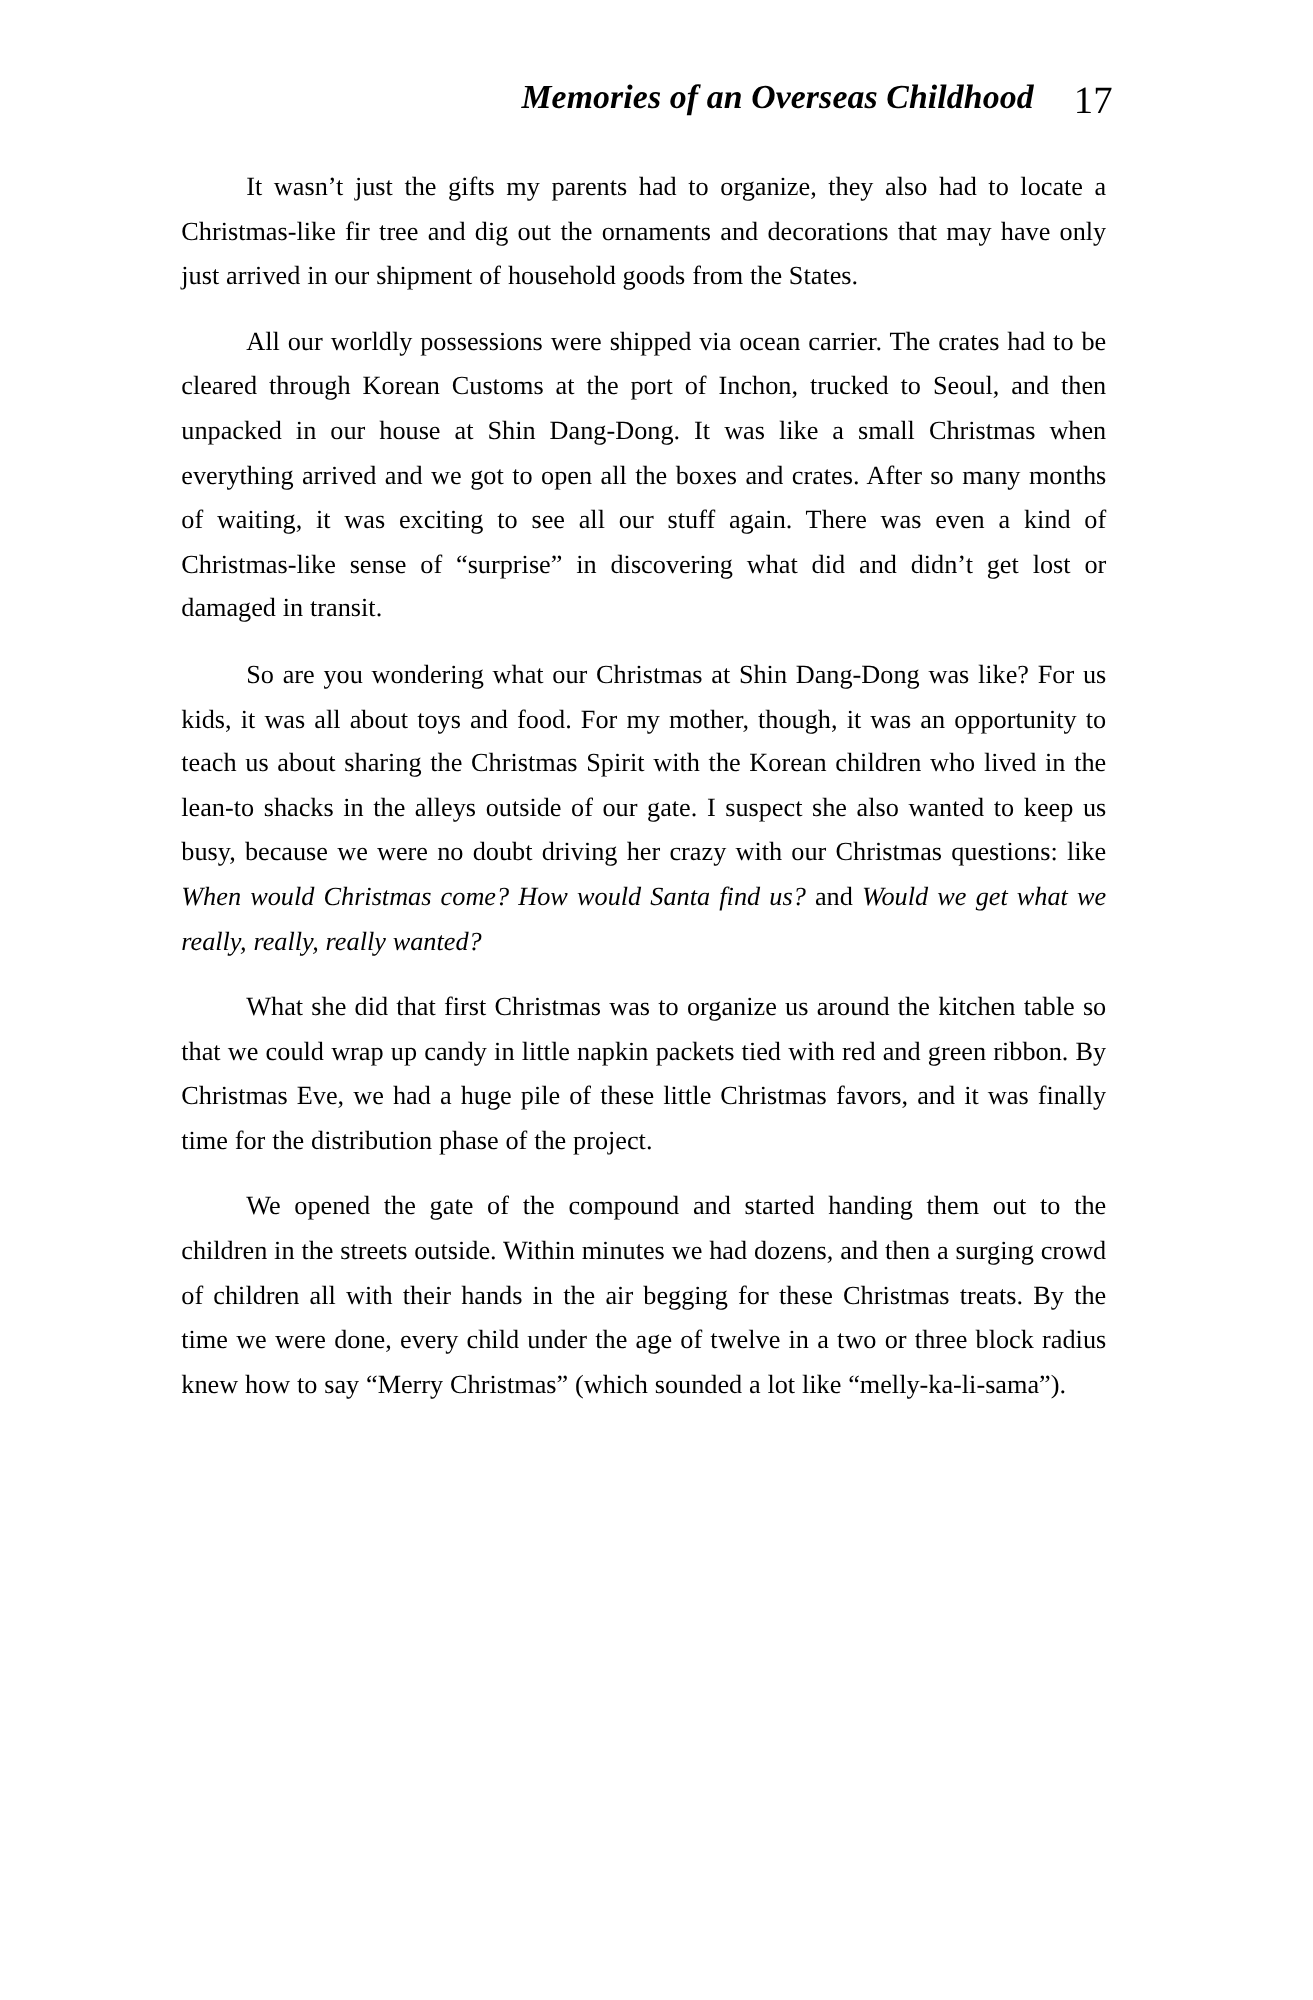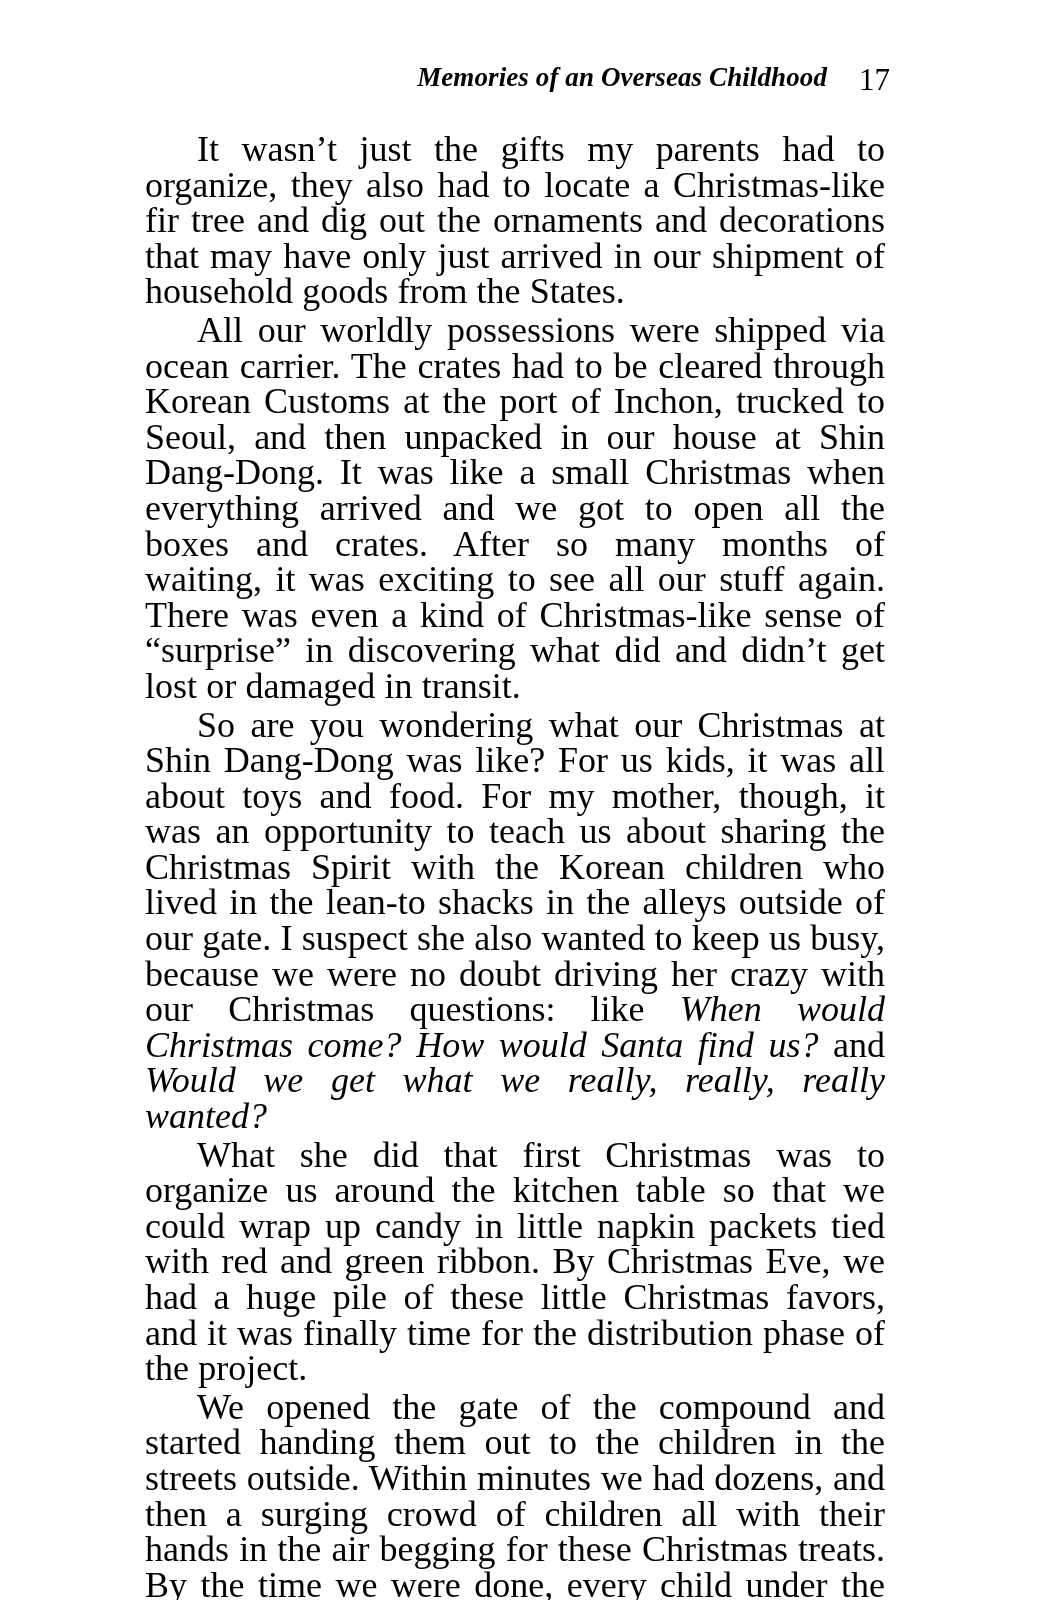--- a/index.html
+++ b/index.html
@@ -47,28 +47,28 @@
   .body-text {
     position: absolute;
     left: 145px;
     top: 132px;
     width: 740px;
   }
   p.para {
     margin: 0 0 0 0;
     text-indent: 52px;
     text-align: justify;
-    font-size: 36px;
+    font-size: 21px;
     line-height: 35.6px;
     -webkit-hyphens: none;
     hyphens: none;
     word-spacing: 0.2px;
   }
   p.para + p.para {
-    margin-top: 3px;
+    margin-top: 17px;
   }
   em {
     font-style: italic;
   }
 </style>
 </head>
 <body>
 
 <div class="page">
 

